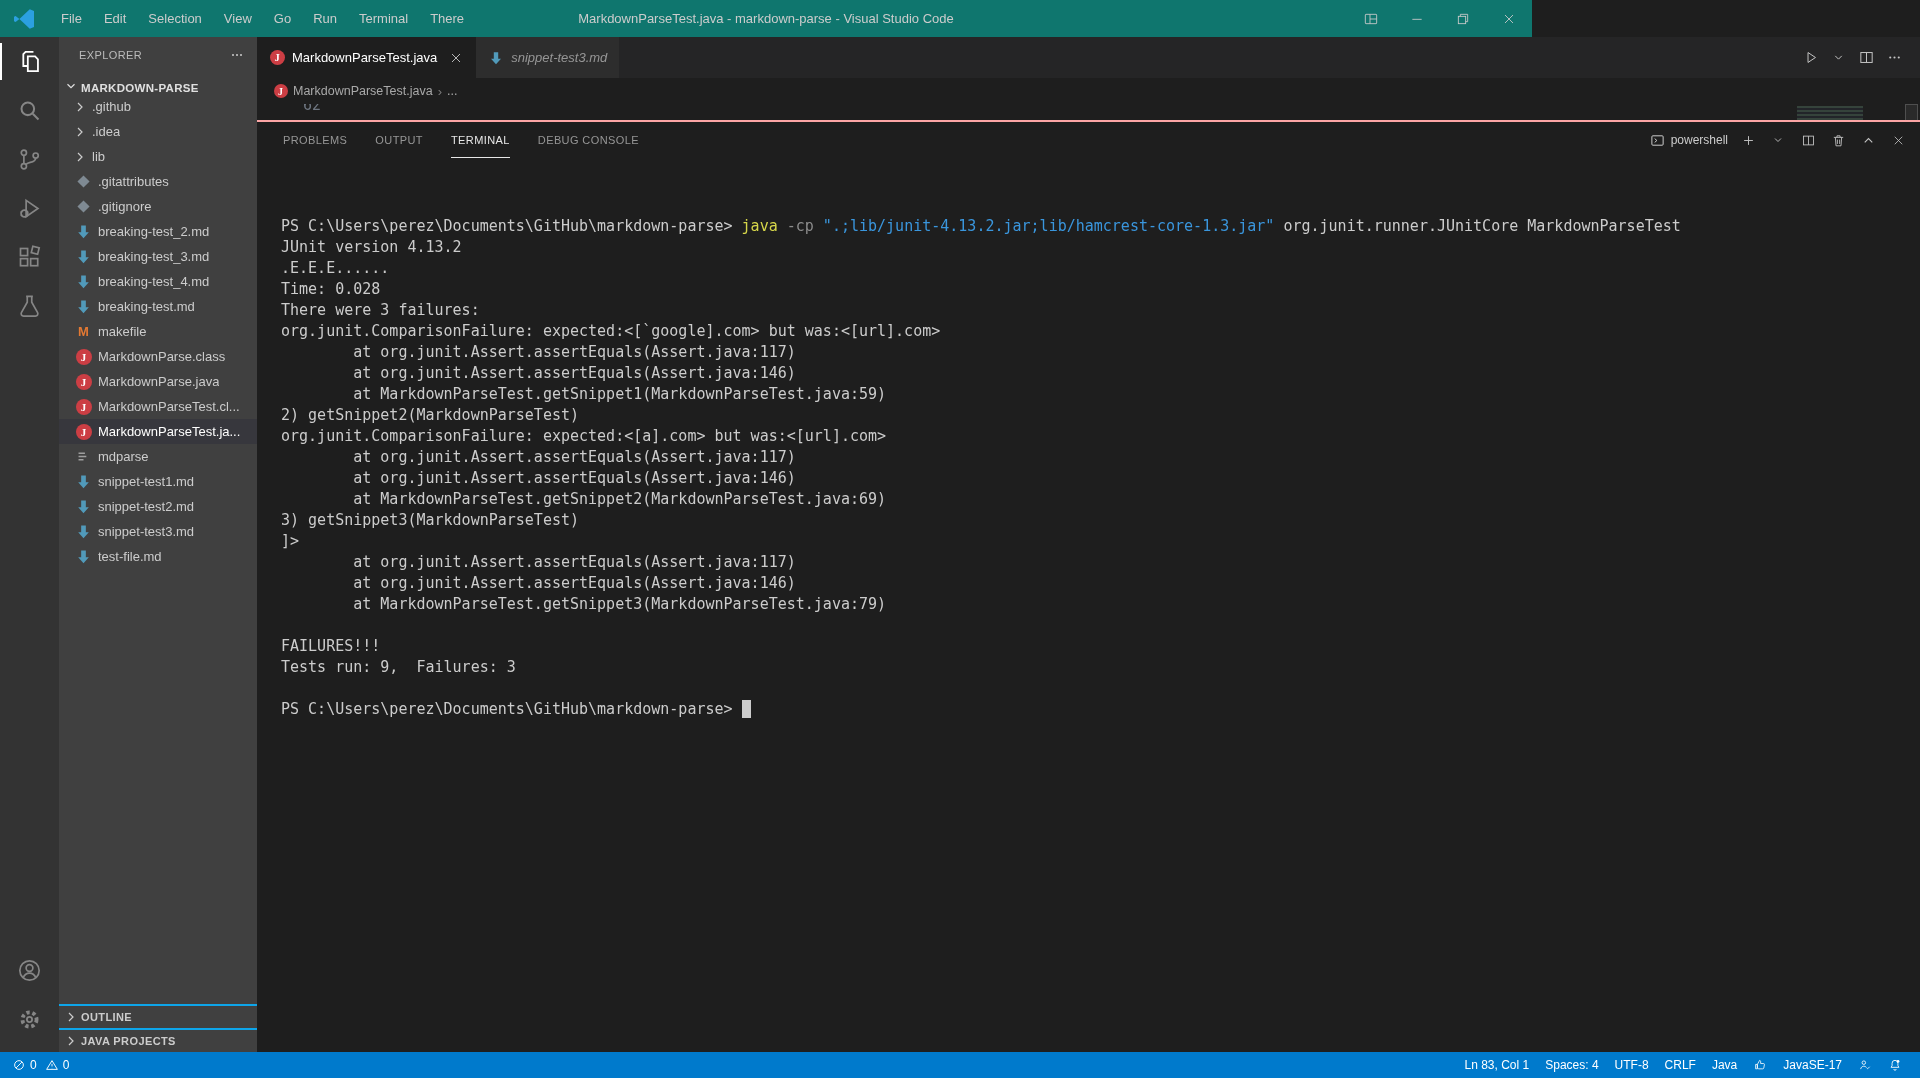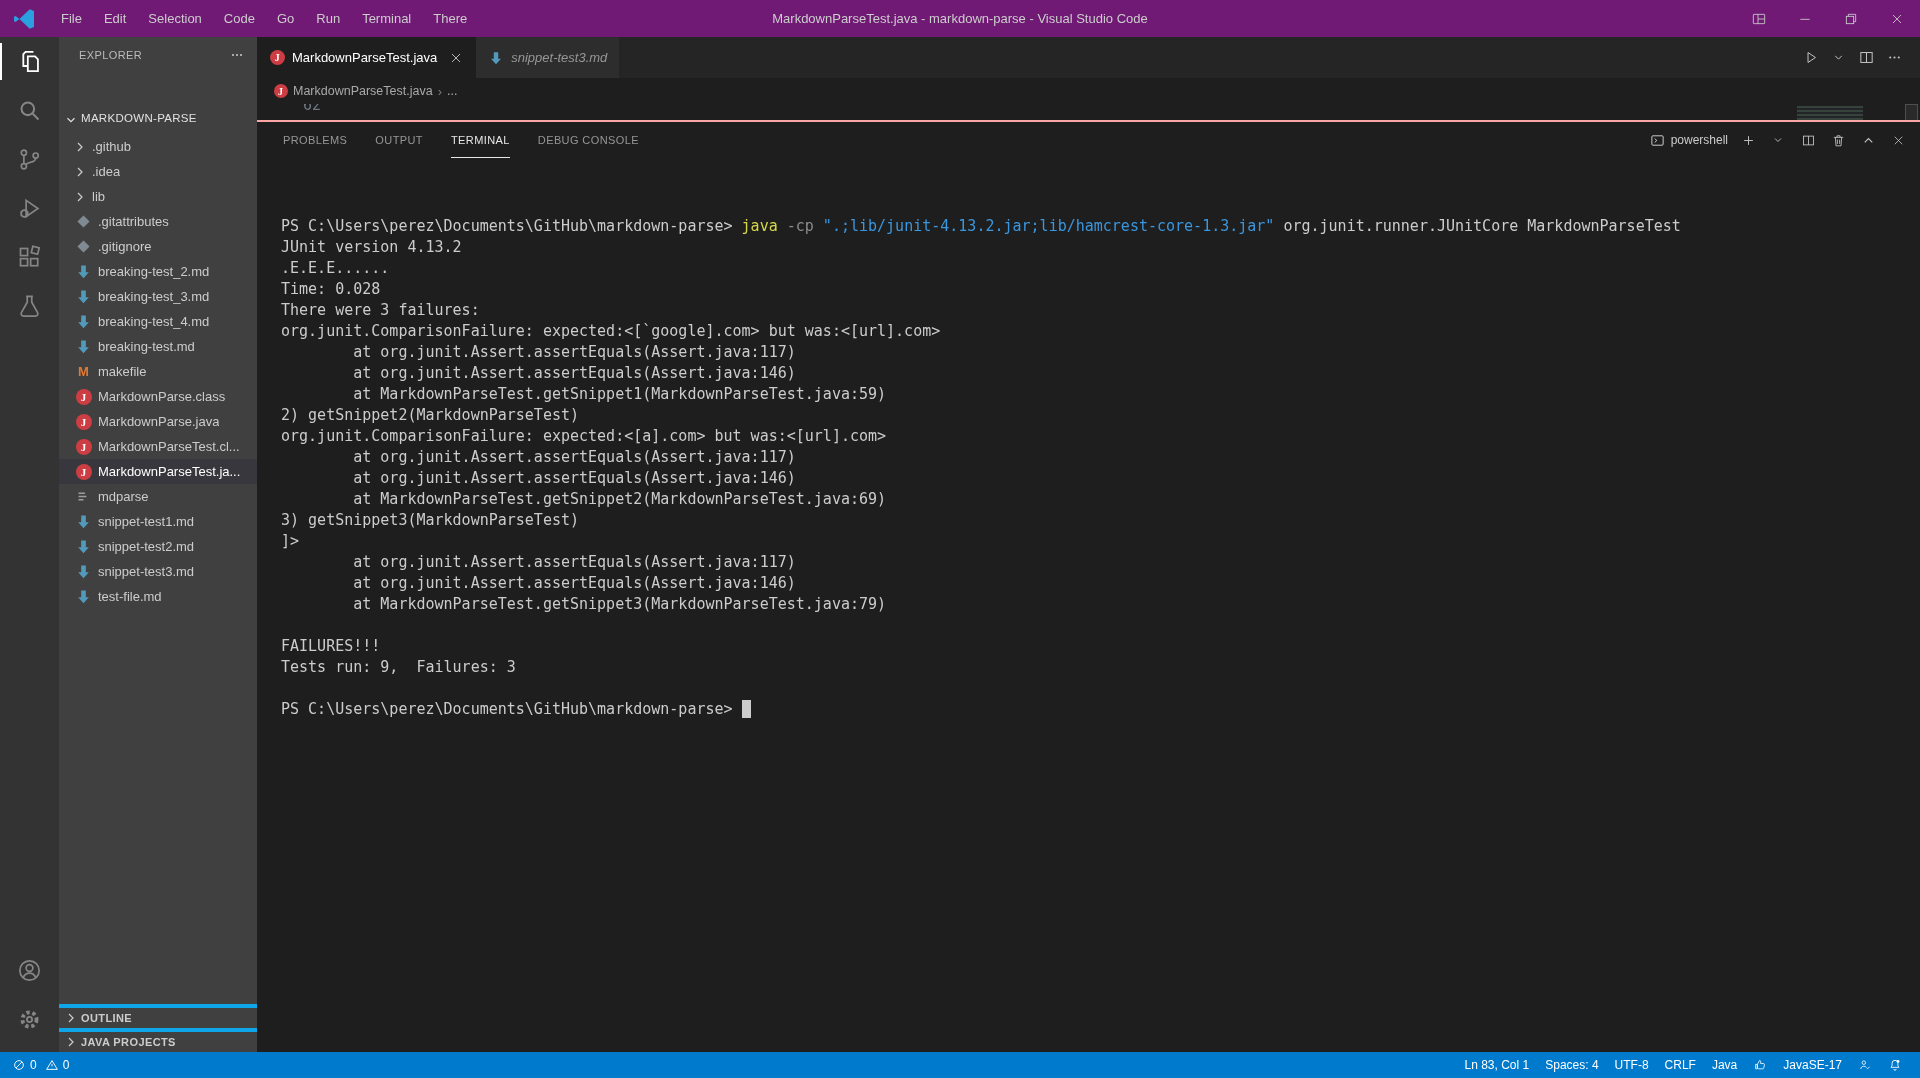--- a/index.html
+++ b/index.html
@@ -2,22 +2,22 @@
 <html><head>
 <meta charset="utf-8">
 <style>
   * { margin:0; padding:0; box-sizing:border-box; }
   html,body { width:1920px; height:1078px; overflow:hidden; background:#1e1e1e;
     font-family:"Liberation Sans", sans-serif; color:#cccccc; }
   svg { display:block; }
   .icon { display:inline-flex; align-items:center; justify-content:center; }
 
   
-  .titlebar { position:absolute; top:0; left:0; width:1920px; height:37px;
-    background:#701a75; display:flex; align-items:center; z-index:10; }
+  .titlebar { position:absolute; top:0; left:0; width:1532px; height:37px;
+    background:#0f766e; display:flex; align-items:center; z-index:10; }
   .vscode-logo { width:24px; height:24px; margin:0 14px 0 12px; }
   .menubar { display:flex; height:100%; align-items:center; }
   .menu-item { padding:0 11px; font-size:13px; color:#cccccc; line-height:37px; cursor:default; }
   .window-title { position:absolute; left:0; right:0; text-align:center; font-size:13px;
     color:#cccccc; pointer-events:none; }
   .window-controls { margin-left:auto; display:flex; height:100%; z-index:2; }
   .win-btn { width:46px; height:37px; display:flex; align-items:center; justify-content:center; color:#cccccc; }
   .win-btn svg { width:16px; height:16px; }
 
   
@@ -30,35 +30,35 @@
   .act-item svg { width:27px; height:27px; }
   .act-item.active { color:#ffffff; }
   .act-item.active::before { content:""; position:absolute; left:0; top:6px; bottom:6px; width:2px; background:#ffffff; }
   .act-spacer { flex:1; }
 
   
   .sidebar { width:198px; background:#404040; display:flex; flex-direction:column; font-size:13px; position:relative; }
   .sidebar-header { height:35px; display:flex; align-items:center; padding:0 12px 0 20px;
     font-size:11px; letter-spacing:.4px; color:#bbbbbb; }
   .sidebar-header .more { margin-left:auto; color:#cccccc; }
-  .tree-root { display:flex; align-items:flex-start; height:22px; font-weight:normal; font-size:11.5px;
-    color:#e0e0e0; letter-spacing:.3px; padding-left:4px;margin-top:40px; }
+  .tree-root { display:flex; align-items:flex-end; height:22px; font-weight:bold; font-size:11.5px;
+    color:#e0e0e0; letter-spacing:.3px; padding-left:4px; }
   .tree-root .chev { width:16px; height:16px; margin-right:2px; }
   .tree { }
   .tree-row { height:25px; display:flex; align-items:center; padding-left:16px; color:#cccccc; cursor:default; }
   .tree-row.selected { background:#37373d; color:#ffffff; }
   .tree-row .fi { width:17px; height:17px; margin-right:6px; flex:0 0 auto; }
   .tree-row .chev { width:16px; height:16px; margin-right:4px; margin-left:-3px; color:#cccccc; }
   .tree-row .lbl { white-space:nowrap; overflow:hidden; }
   .java-badge { width:16px; height:16px; border-radius:50%; background:#cc3e44; color:#ffffff;
     font-size:11px; font-weight:bold; display:inline-flex; align-items:center; justify-content:center;
     font-family:"Liberation Serif", serif; }
   .make-badge { color:#e37933; font-weight:bold; font-size:13px; display:inline-flex; align-items:center; justify-content:center; }
   .sidebar-bottom { margin-top:auto; }
-  .section-row { height:24px; display:flex; align-items:center; border-top:4px solid #0ea5e9;
+  .section-row { height:24px; display:flex; align-items:center; border-top:2px solid #0ea5e9;
     font-size:11px; font-weight:bold; letter-spacing:.4px; color:#cccccc; padding-left:4px; }
   .section-row .chev { width:16px; height:16px; margin-right:2px; }
 
   
   .editor-col { flex:1; display:flex; flex-direction:column; background:#1e1e1e; min-width:0; }
   .tabbar { height:41px; background:#252526; display:flex; align-items:stretch; }
   .tab { display:flex; align-items:center; padding:0 12px; font-size:13px; gap:7px; }
   .tab.active { background:#1e1e1e; color:#ffffff; }
   .tab.inactive { background:#2d2d2d; color:#969696; font-style:italic; }
   .tab .fi { width:16px; height:16px; }
@@ -119,21 +119,21 @@
 <div class="titlebar">
   <span class="vscode-logo icon">
     <svg viewBox="0 0 24 24">
         <path fill="#2ba0e0" d="M17.8 2.2L7.4 11.9 3.6 8.9 2 9.7v4.6l1.6.8 3.8-3 10.4 9.7 4.2-1.9V4.1z"></path>
       </svg>
   </span>
   <nav class="menubar">
       <span class="menu-item">File</span>
       <span class="menu-item">Edit</span>
       <span class="menu-item">Selection</span>
-      <span class="menu-item">Code</span>
+      <span class="menu-item">View</span>
       <span class="menu-item">Go</span>
       <span class="menu-item">Run</span>
       <span class="menu-item">Terminal</span>
       <span class="menu-item">There</span>
     </nav>
   <div class="window-title">MarkdownParseTest.java - markdown-parse - Visual Studio Code</div>
   <div class="window-controls">
       <div class="win-btn">
         <svg viewBox="0 0 24 24" fill="none" stroke="currentColor" stroke-width="1.3">
           <rect x="3.5" y="5" width="17" height="14" rx="1"></rect>

